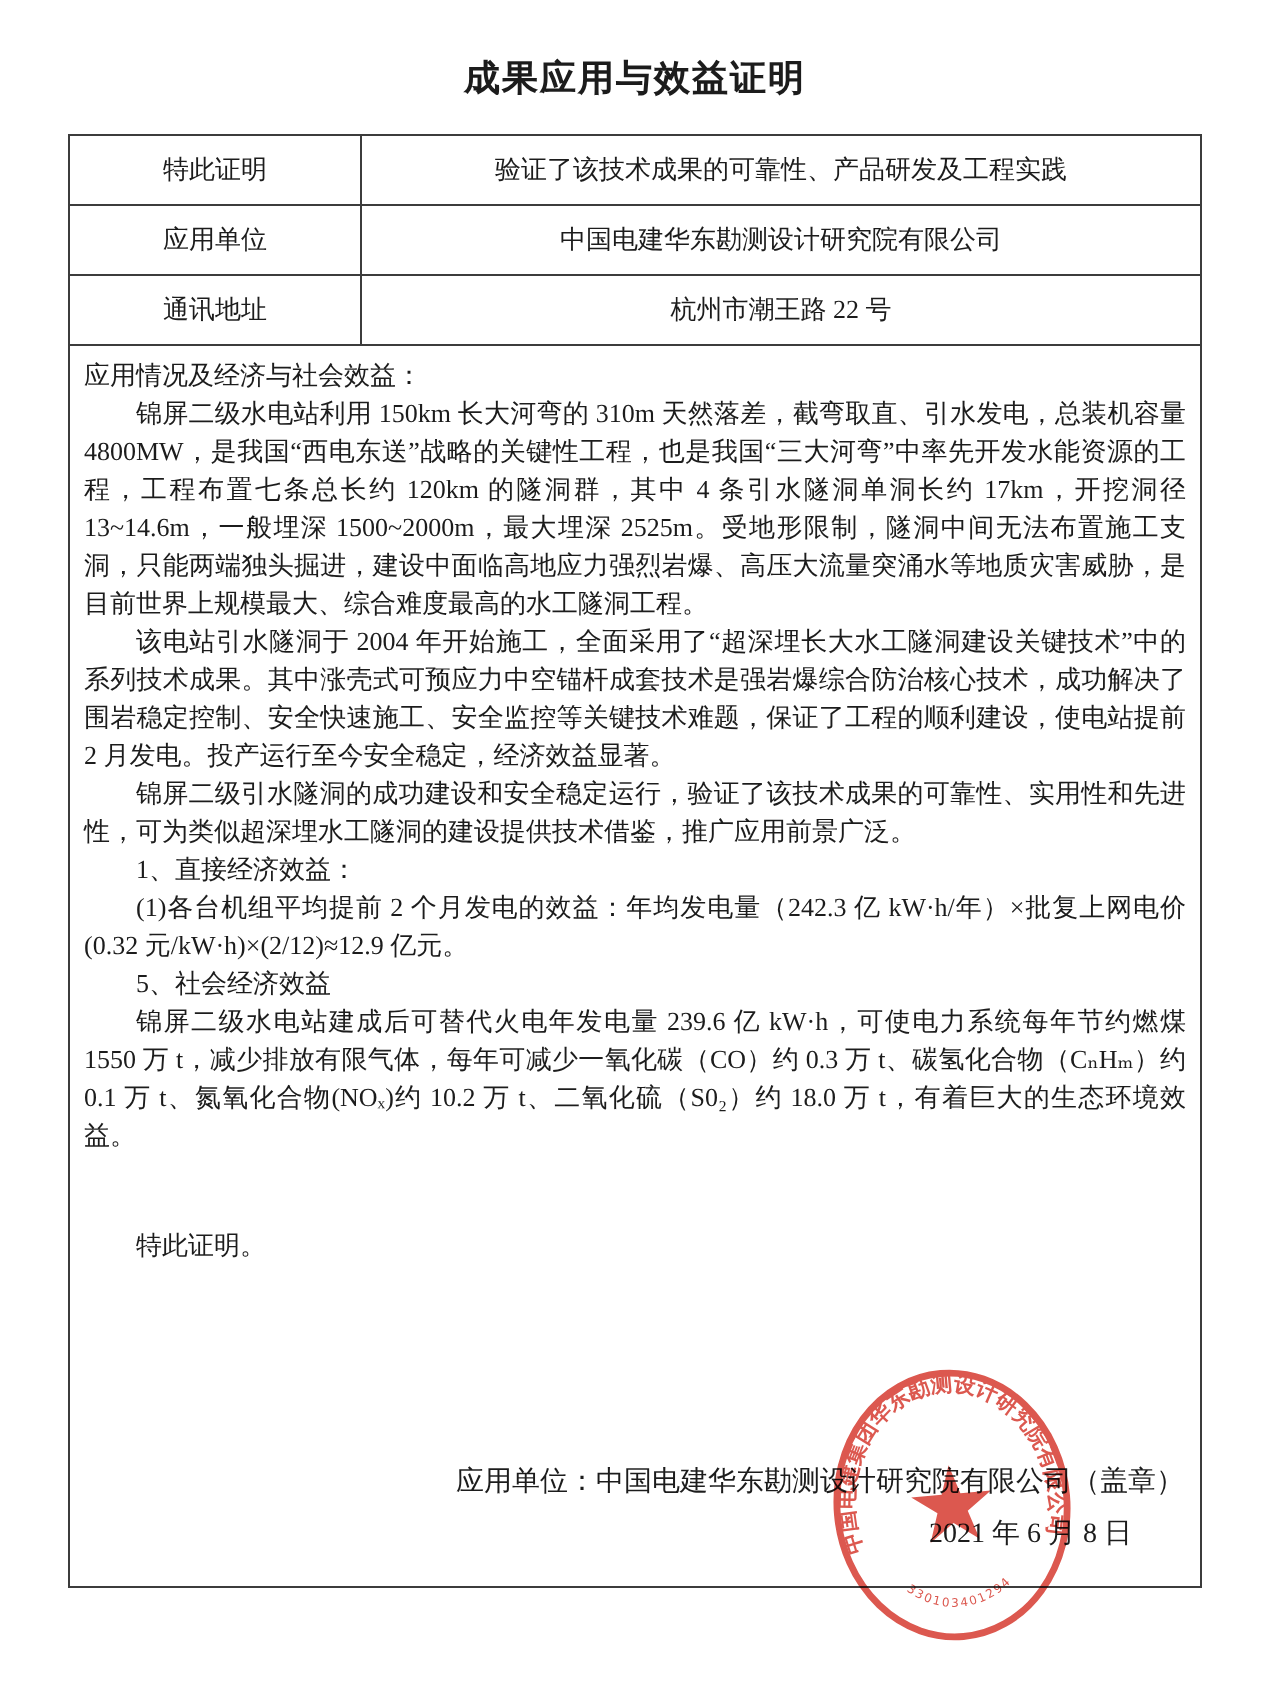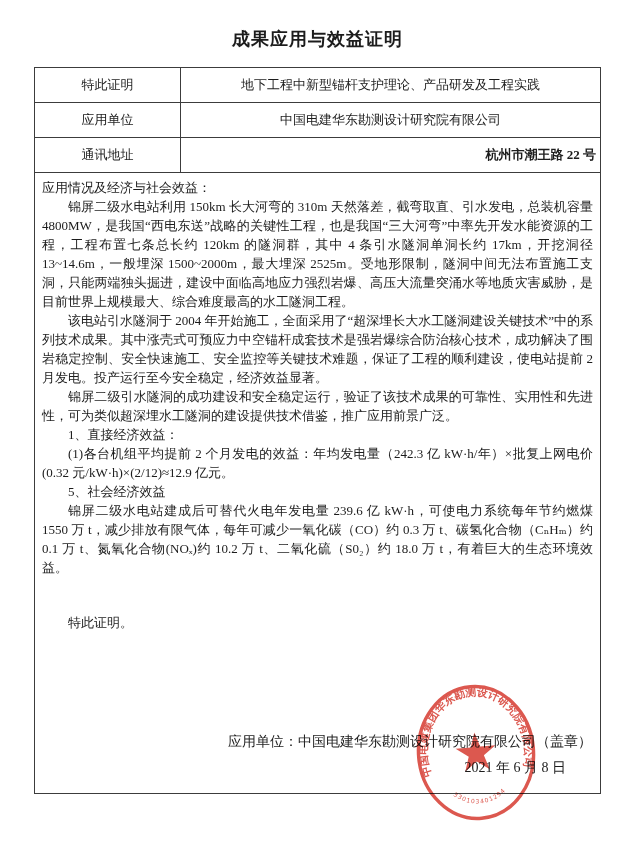--- a/index.html
+++ b/index.html
@@ -21,21 +21,21 @@
   table.cert-table {
     position:absolute; left:34px; top:67px; width:566px;
     border-collapse:collapse; table-layout:fixed;
   }
   .cert-table td {
     border:1px solid var(--line);
     font-size:13px; text-align:center; vertical-align:middle;
     padding:2px 4px; height:35px; overflow:hidden;
   }
   td.label-cell { font-size:13px; }
-  td.bold-val { font-weight:bold;text-align:right; }
+  td.bold-val { font-weight:normal; }
 
   td.content-cell {
     height:621px; vertical-align:top; text-align:left;
     padding:5px 7px 0 7px; position:relative;
   }
   .content-cell p { margin:0; font-size:13px; line-height:19px; text-align:justify; }
   .content-heading { text-indent:0; }
   .body-par { text-indent:2em; }
   .closing-par { text-indent:2em; margin-top:36px !important; }
 
@@ -68,21 +68,21 @@
   <table class="cert-table">
     <colgroup>
         <col style="width:146px">
         <col style="width:95px">
         <col style="width:158px">
         <col style="width:167px">
       </colgroup>
     <tbody>
         <tr>
       <td class="label-cell">特此证明</td>
-      <td colspan="3">地下工程中新型锚杆支护理论、产品研发及工程实践</td>
+      <td colspan="3">验证了该技术成果的可靠性、产品研发及工程实践</td>
     </tr>
     <tr>
       <td class="label-cell">应用单位</td>
       <td colspan="3">中国电建华东勘测设计研究院有限公司</td>
     </tr>
     <tr>
       <td class="label-cell">通讯地址</td>
       <td colspan="3" class="bold-val">杭州市潮王路 22 号</td>
     </tr>
     <tr>

